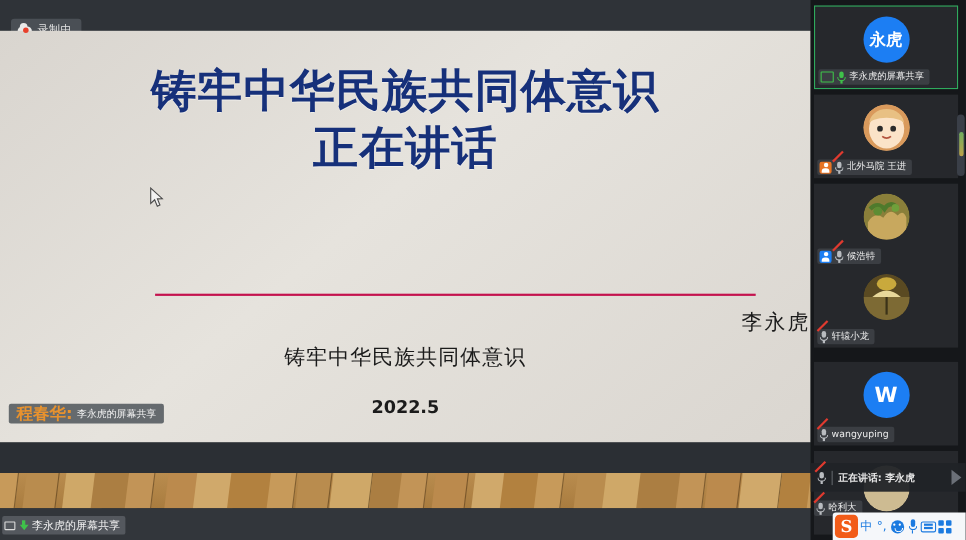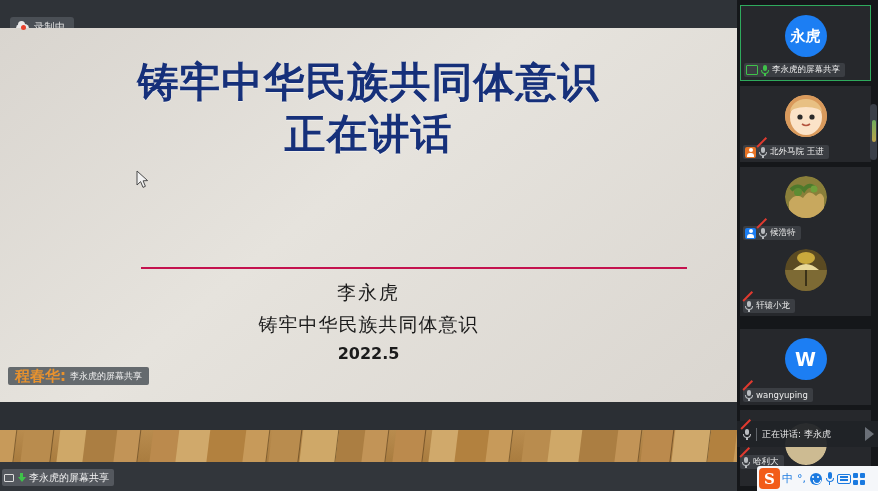--- a/index.html
+++ b/index.html
@@ -29,24 +29,24 @@
     background:linear-gradient(140deg,#d9d5cf 0%,#e6e3dd 45%,#dad6d0 100%); }
   .slide-title { position:absolute; left:0; top:28px; width:737px;
     text-align:center; color:#16307a; font-weight:bold;
     font-size:41px; line-height:52px; letter-spacing:1px;
     font-family:"DejaVu Sans","Liberation Sans",sans-serif;
     text-shadow:0 1px 0 rgba(255,255,255,.45); }
   .slide-title .ln { display:block; }
   .divider { position:absolute; left:141px; top:239px; width:546px; height:2px;
     background:#c4124e; }
   .slide-author { position:absolute; left:0; top:252px; width:737px;
-    text-align:center; color:#1b1b1b; font-size:19px; letter-spacing:2px; }
+    text-align:right; color:#1b1b1b; font-size:19px; letter-spacing:2px; }
   .slide-org { position:absolute; left:0; top:284px; width:737px;
     text-align:center; color:#1b1b1b; font-size:19px; letter-spacing:1px; }
-  .slide-date { position:absolute; left:0; top:316px; width:737px;
+  .slide-date { position:absolute; left:0; top:332px; width:737px;
     text-align:center; color:#1b1b1b; font-size:16px; font-weight:bold; }
 
   
   .floor { position:absolute; left:0; top:402px; width:737px; height:54px;
     background:linear-gradient(#b98c4e,#a97c3f 60%,#8d6530);
     overflow:hidden; }
   .floor .plank { position:absolute; top:-6px; height:66px; width:30px;
     transform:skewX(-7deg);
     border-right:1px solid rgba(70,45,15,.55); }
   .floor-shadow { position:absolute; left:0; top:402px; width:737px; height:4px;
@@ -118,21 +118,21 @@
   .scrollbar { position:absolute; right:1px; top:104px; width:7px; height:56px;
     background:#3a3f48; border-radius:4px; }
   .scrollbar .grip { position:absolute; left:1.5px; top:16px; width:4px; height:22px;
     background:linear-gradient(#6fae5e,#bda34a); border-radius:2px; }
 
   
   .speak-bar { position:absolute; left:737px; top:421px; width:141px; height:26px;
     background:rgba(32,35,39,.94); display:flex; align-items:center; gap:5px;
     padding-left:6px; }
   .speak-bar .sep { width:1px; height:13px; background:#60646a; }
-  .speak-bar .txt { font-size:9px; color:#e9e9e9; white-space:nowrap; }
+  .speak-bar .txt { font-size:9px; color:#e9e9e9; white-space:nowrap;font-weight:bold; }
   .chev { position:absolute; right:4px; top:427px; width:0; height:0;
     border-top:7px solid transparent; border-bottom:7px solid transparent;
     border-left:9px solid #6b7078; }
 
   
   .tile-small { position:absolute; left:740px; top:455px; height:14px;
     display:flex; align-items:center; gap:3px; padding:0 5px 0 2px;
     background:rgba(60,63,68,.95); border-radius:2px; }
   .tile-small .nm { font-size:8.5px; color:#ededed; }
 

